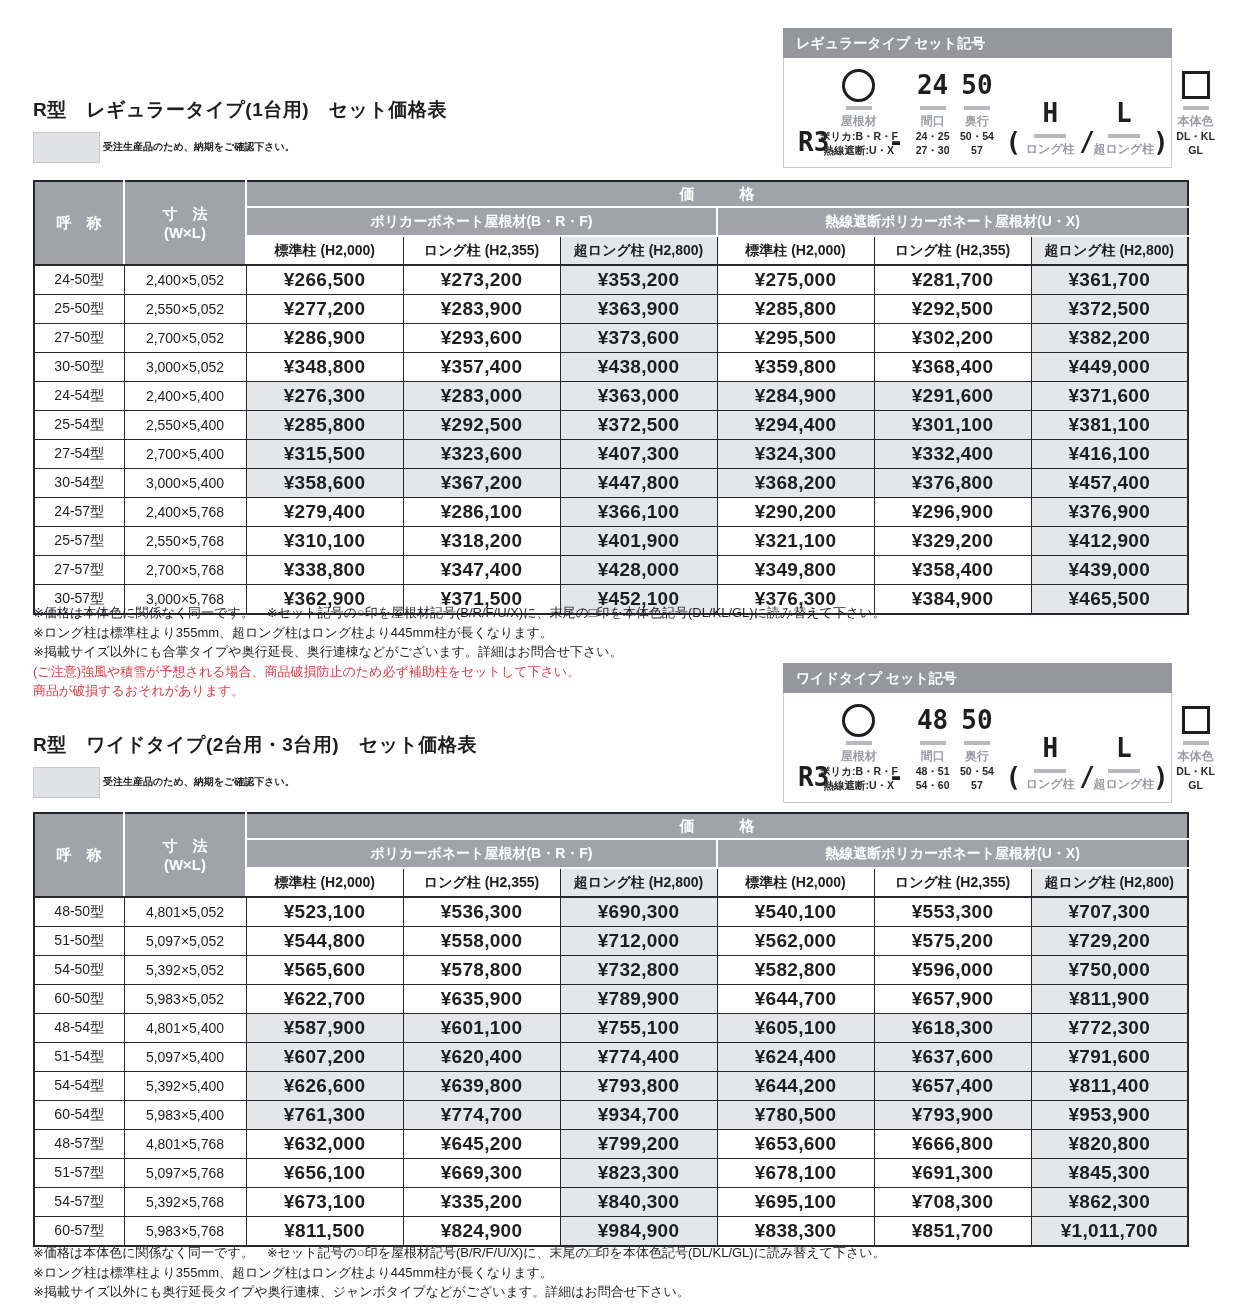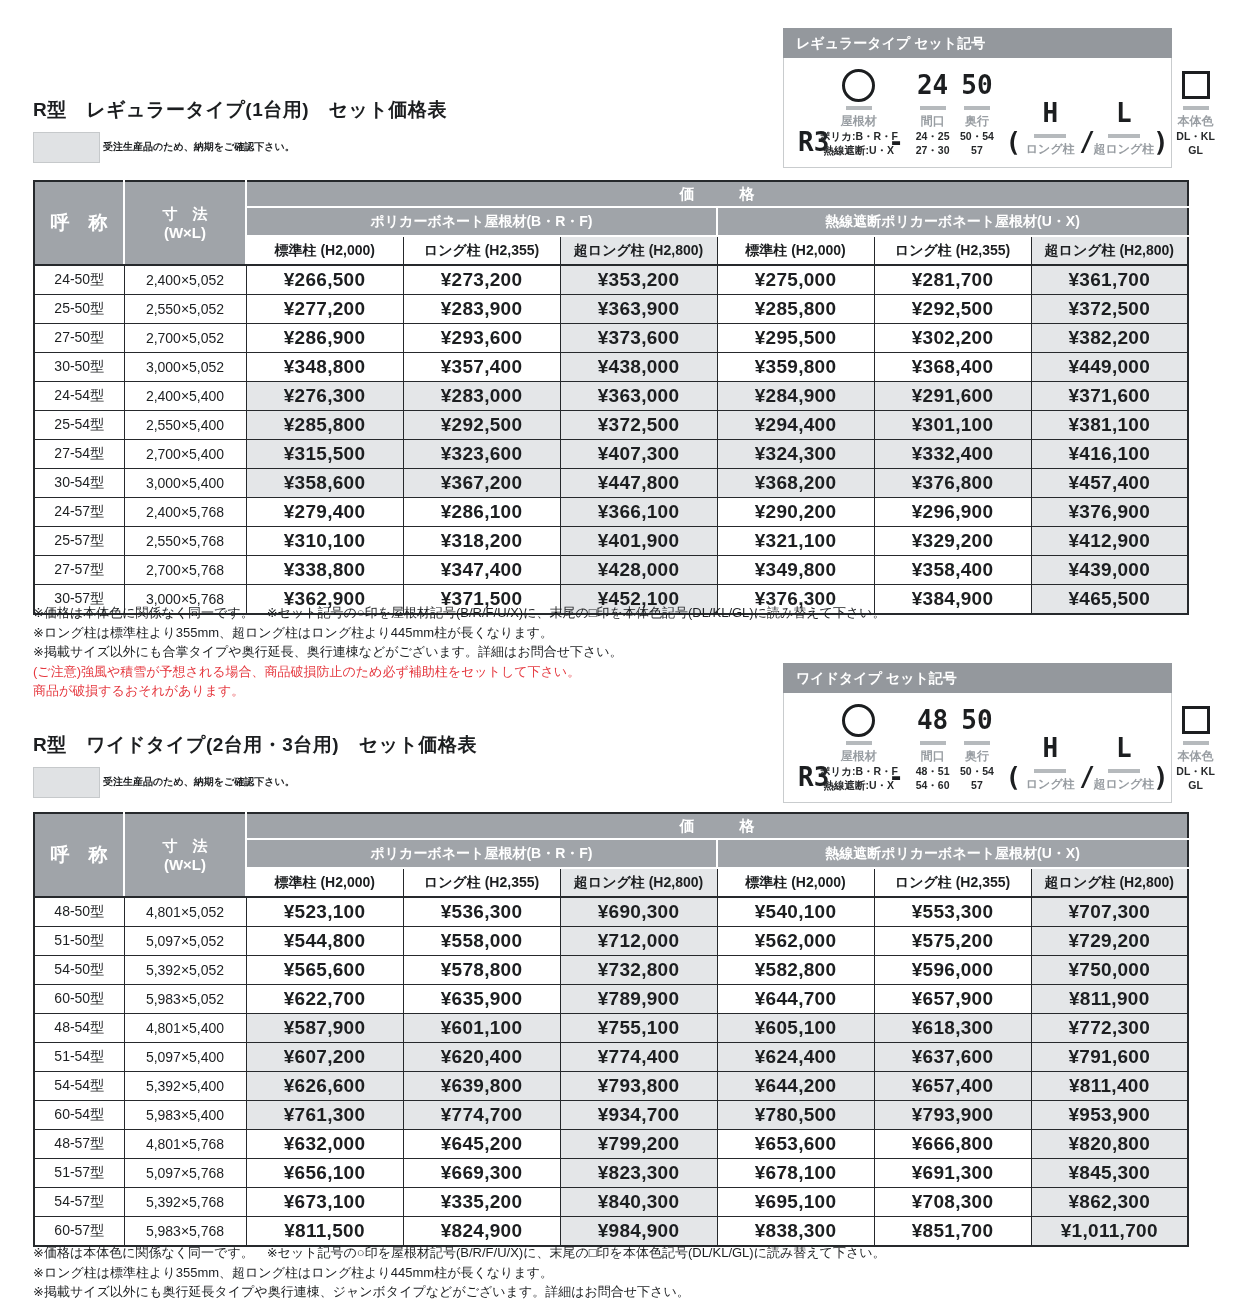--- a/index.html
+++ b/index.html
@@ -25,21 +25,21 @@
   .glyph-square { width:22px; height:22px; border:3px solid #1c1e20; }
   .sym-bar { height:4px; width:26px; background:#b6babd; margin-top:6px; }
   .sym-bar.wide { width:32px; }
   .sym-label { font-size:12px; font-weight:bold; color:#999ea3; margin:4px -40px 0; white-space:nowrap; line-height:15px; }
   .sym-detail { font-size:10.5px; font-weight:bold; color:#26282a; margin:1px -44px 0; white-space:nowrap; line-height:13px; }
 
   
   .price-table { position:absolute; left:33px; width:1156px; border-collapse:collapse; table-layout:fixed; }
   .price-table th, .price-table td { padding:0; text-align:center; vertical-align:middle; }
   .gh { background:#a0a4a9; color:#ffffff; font-weight:bold; border:2px solid #ffffff; }
-  .name-h  { border-left:2px solid #26292c; border-top:2px solid #26292c; border-bottom:2px solid #26292c; font-size:19px; }
+  .name-h  { border-left:2px solid #26292c; border-top:2px solid #26292c; border-bottom:2px solid #26292c; font-size:15px; }
   .size-h  { border-top:2px solid #26292c; border-bottom:2px solid #26292c; font-size:15px; line-height:19px; }
   .price-h { border-top:2px solid #26292c; border-right:2px solid #26292c; font-size:15px; height:24px; }
   .group-h { font-size:14px; height:27px; }
   .group-h.last { border-right:2px solid #26292c; }
   .ch { background:#ffffff; color:#1c1e20; font-size:14px; font-weight:bold; border:1px solid #26292c; border-bottom:2px solid #26292c; height:27px; }
   .ch.shaded { background:#e4e6e8; }
   .ch.last { border-right:2px solid #26292c; }
   .price-table td { border:1px solid #26292c; height:28px; background:#ffffff; }
   .price-table td:first-child { border-left:2px solid #26292c; }
   .price-table td:last-child { border-right:2px solid #26292c; }

